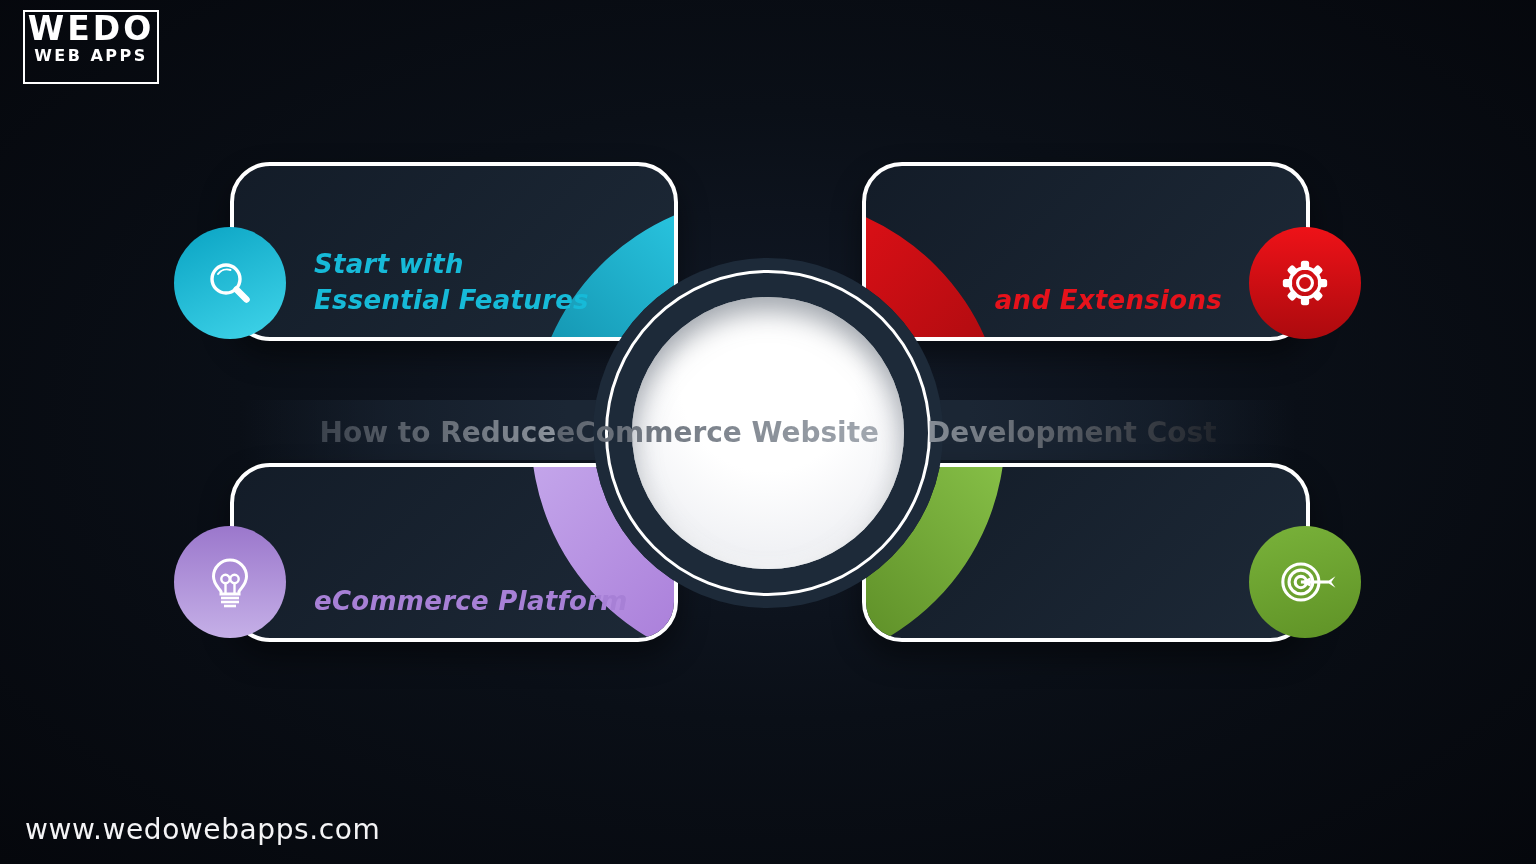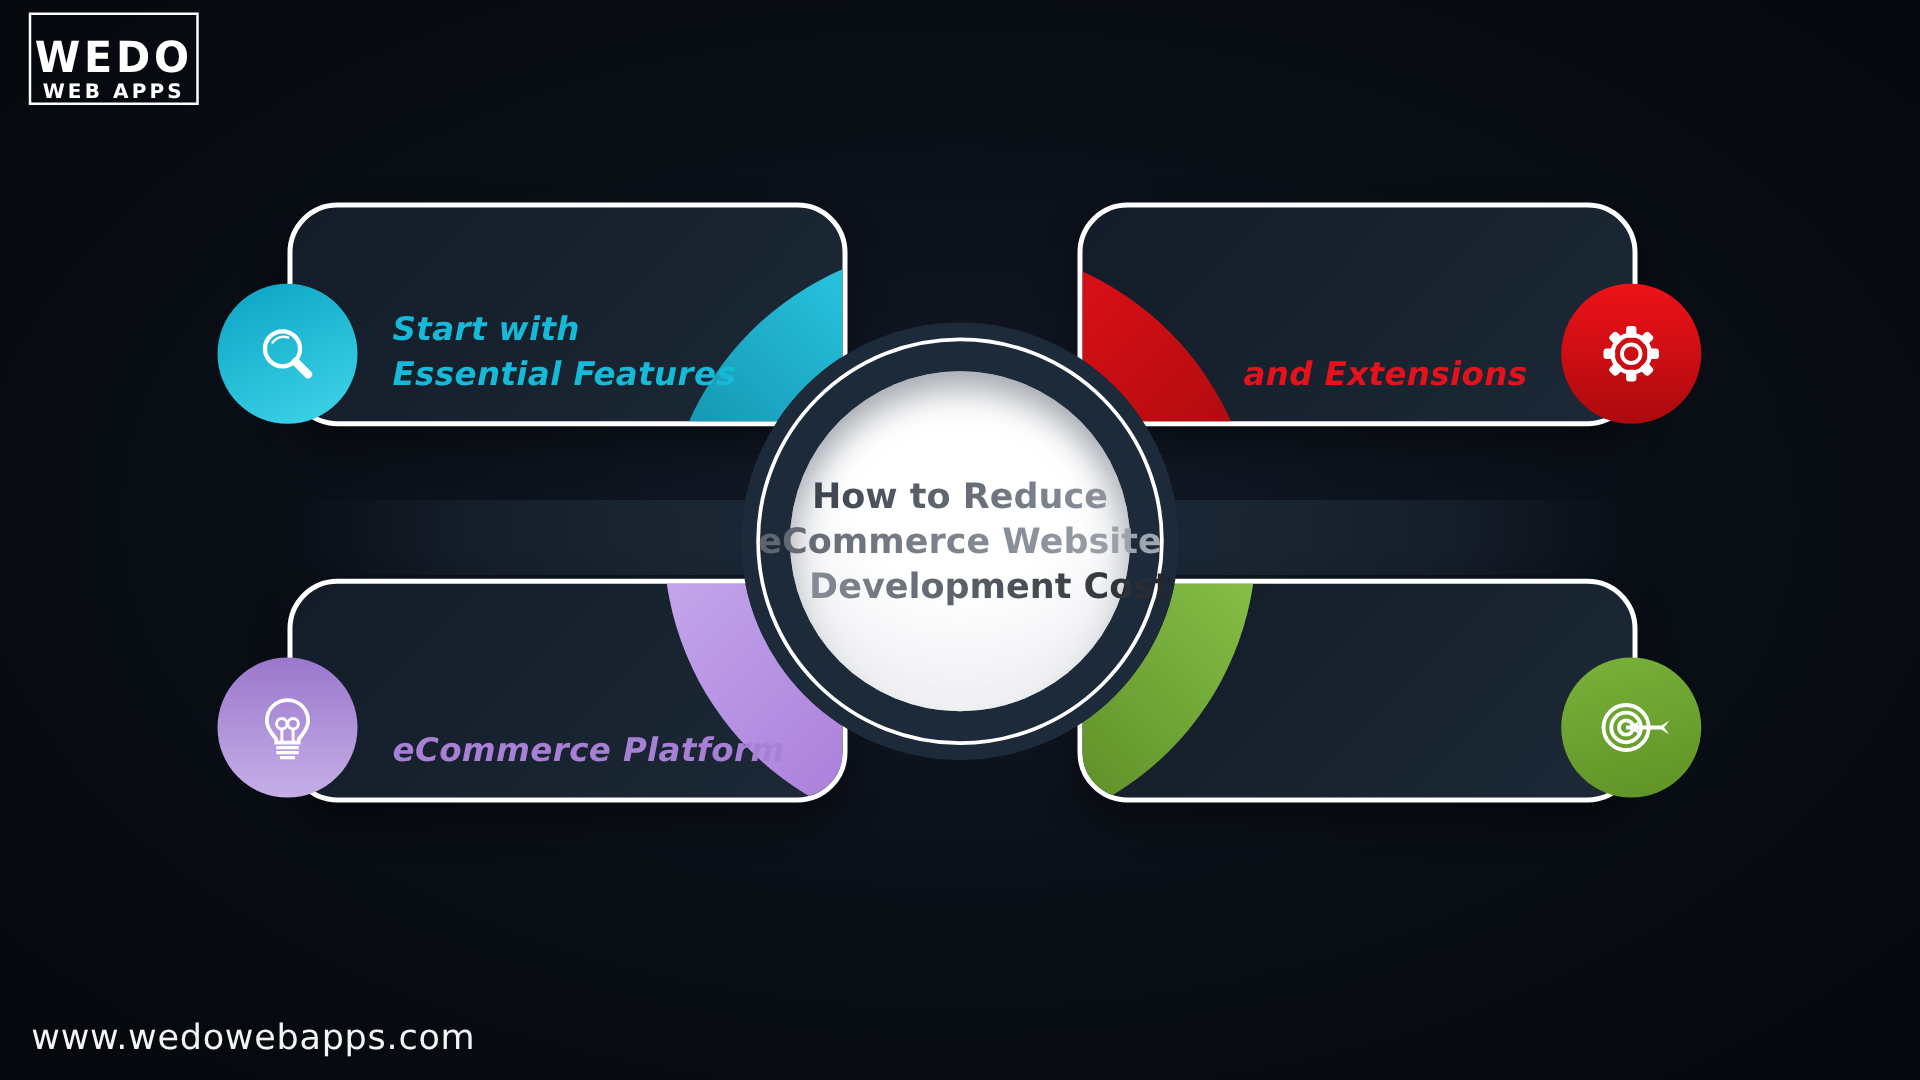--- a/index.html
+++ b/index.html
@@ -34,30 +34,30 @@
   .badge-tr{left:1249px;top:227px;background:linear-gradient(180deg,#ee1218 0%,#ac0a0e 100%);}
   .badge-bl{left:174px;top:526px;background:linear-gradient(180deg,#9b77cc 0%,#c5afe7 100%);}
   .badge-br{left:1249px;top:526px;background:linear-gradient(165deg,#79b23a 0%,#5f9226 100%);}
   
   .center-circle{position:absolute;left:593px;top:258px;width:350px;height:350px;
     border-radius:50%;background:#1d2a39;z-index:5;}
   .center-ring{position:absolute;inset:12px;border-radius:50%;border:3px solid #ffffff;}
   .center-disc{position:absolute;inset:39px;border-radius:50%;
     background:radial-gradient(circle at 50% 32%, #ffffff 38%, #f1f2f5 72%, #e0e2e8 100%);
     box-shadow:inset 0 14px 26px rgba(88,96,110,.55), inset 0 -6px 14px rgba(255,255,255,.9);
-    display:flex;flex-direction:column;align-items:center;justify-content:center;}
+    display:flex;flex-direction:row;align-items:center;justify-content:center;}
   .title-line{display:block;font-size:28px;font-weight:bold;line-height:36px;
     -webkit-background-clip:text;background-clip:text;color:transparent;white-space:nowrap;}
   .t1{background-image:linear-gradient(90deg,#3b424c,#8c939c);}
   .t2{background-image:linear-gradient(90deg,#5c636d,#a2a8b0);}
   .t3{background-image:linear-gradient(90deg,#868d96,#20242b);margin-left:48px;}
   
   .logo-box{position:absolute;left:23px;top:10px;width:136px;height:74px;
     border:2.5px solid #ffffff;box-sizing:border-box;z-index:7;
-    display:flex;flex-direction:column;align-items:center;justify-content:flex-end;color:#fff;}
+    display:flex;flex-direction:column;align-items:center;justify-content:flex-start;color:#fff;}
   .logo-line1{font-size:33px;line-height:34px;font-weight:bold;letter-spacing:3px;transform:scaleY(1.04);}
   .logo-line2{font-size:16px;line-height:19px;font-weight:bold;letter-spacing:2.5px;}
   
   .footer-url{position:absolute;left:25px;top:813px;font-size:28px;color:#f4f4f6;
     letter-spacing:.6px;z-index:7;}
   .icon-svg{display:block;}
 </style>
 </head>
 <body>
 

